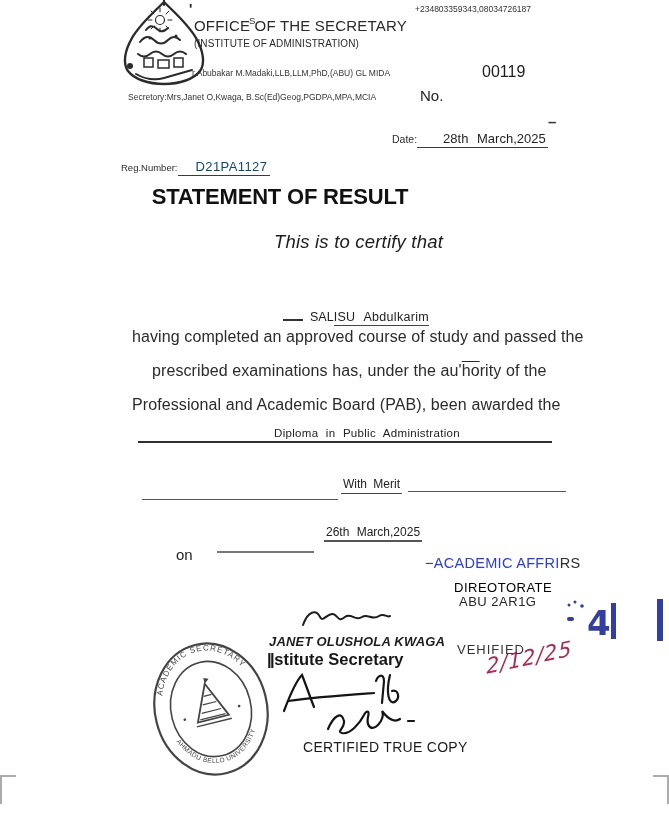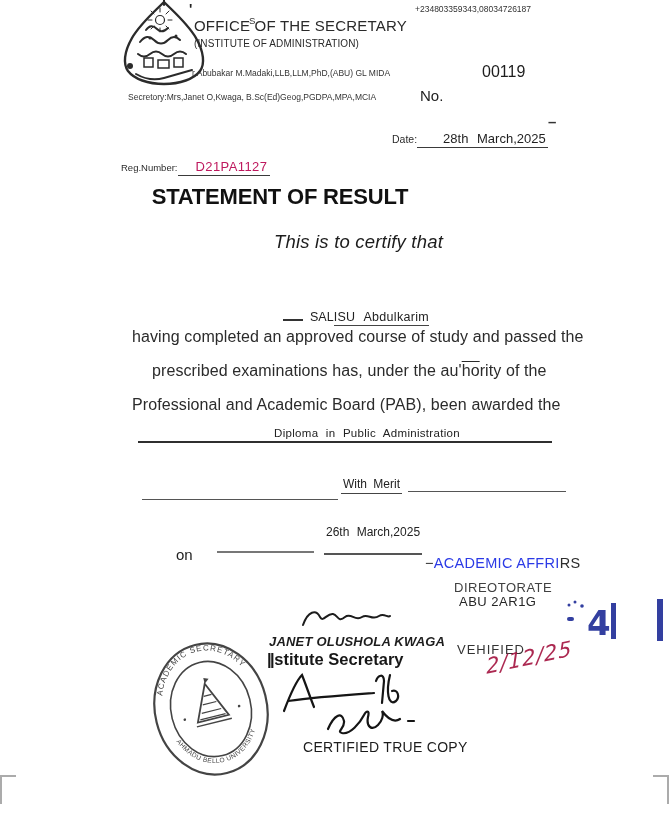--- a/index.html
+++ b/index.html
@@ -19,21 +19,21 @@
   .secline{left:128px;top:92px;font-size:8.5px;color:#333;}
   .nolabel{left:420px;top:87px;font-size:15px;color:#222;}
   .dashmark{left:548px;top:113px;font-size:15px;font-weight:bold;color:#333;}
 
   .daterow{left:392px;top:129px;}
   .daterow .lbl{font-size:10.5px;color:#2b2b2b;}
   .daterow .val{font-size:13px;color:#1f1f1f;border-bottom:1.5px solid #3a3a3a;
                 padding:0 2px 1px 26px;word-spacing:5px;}
   .regrow{left:121px;top:157px;}
   .regrow .lbl{font-size:9.5px;color:#2b2b2b;}
-  .regrow .val{font-size:13px;color:#be185d;border-bottom:1.5px solid #3a3a3a;
+  .regrow .val{font-size:13px;color:#0c4a6e;border-bottom:1.5px solid #3a3a3a;
                padding:0 3px 1px 18px;letter-spacing:.4px;margin-top:21px;}
 
   
   .title{left:0;top:184px;width:560px;text-align:center;font-size:22px;font-weight:bold;
          color:#111;letter-spacing:-.2px;}
   .certify{left:0;top:231px;width:669px;text-align:center;font-size:18.5px;font-style:italic;
            color:#1c1c1c;letter-spacing:.2px;margin-left:24px;}
   .namerow{left:283px;top:306px;font-size:12.5px;color:#222;}
   .nameseg{display:inline-block;width:20px;height:13px;border-bottom:2px solid #333;margin-right:7px;}
   .uname{border-bottom:1.5px solid #444;padding-bottom:1px;word-spacing:5px;letter-spacing:.3px;}
@@ -41,30 +41,30 @@
   .pl1{left:132px;top:328px;} .pl2{left:132px;top:362px;margin-left:20px;} .pl3{left:132px;top:396px;}
   .ov{text-decoration:overline;}
   .awardline{left:138px;top:427px;width:414px;border-bottom:2px solid #2f2f2f;text-align:center;
              font-size:11.5px;color:#222;padding-bottom:2px;text-indent:44px;
              word-spacing:4px;letter-spacing:.3px;}
   .merit{left:341px;top:477px;font-size:12px;color:#222;border-bottom:1.5px solid #444;
          padding:0 2px 2px 2px;word-spacing:3px;}
   .mline-r{left:408px;top:491px;width:158px;border-top:1.5px solid #555;height:0;}
   .mline-l{left:142px;top:499px;width:196px;border-top:1.5px solid #555;height:0;}
   .awdate{left:324px;top:525px;font-size:12px;color:#222;border-bottom:2px solid #555;
-          padding:0 2px 14px 2px;word-spacing:4px;}
+          padding:0 2px 1px 2px;word-spacing:4px;}
   .onlabel{left:139px;top:546px;font-size:15px;color:#222;margin-left:37px;}
   .online{left:217px;top:551px;width:97px;border-top:2px solid #777;height:0;}
 
   
   .deptrow{left:425px;top:555px;font-size:14.5px;letter-spacing:.3px;}
   .deptrow .dd{color:#333;}
   .deptrow .blue{color:#2b3ae6;}
   .deptrow .rest{color:#2d2d2d;}
-  .directorate{left:454px;top:580px;font-size:13px;letter-spacing:.5px;color:#404040;}
+  .directorate{left:454px;top:580px;font-size:13px;letter-spacing:.5px;color:#000000;}
   .campus{left:459px;top:594px;font-size:13px;letter-spacing:.5px;color:#262626;}
   .bluemarks{left:563px;top:597px;width:102px;height:46px;}
   .sig1{left:300px;top:605px;width:92px;height:28px;}
   .signame{left:269px;top:634px;font-size:13px;font-style:italic;font-weight:bold;
            letter-spacing:.2px;color:#1d1d1d;}
   .sigtitle{left:267px;top:650px;font-size:16.5px;font-weight:bold;color:#171717;}
   .sigtitle .pfx{font-weight:900;letter-spacing:-1.5px;margin-right:1px;}
   .sig2{left:276px;top:667px;width:152px;height:68px;}
   .seal{left:150px;top:635px;width:122px;height:148px;}
   .vehified{left:457px;top:642px;font-size:13px;letter-spacing:1px;color:#333;}

